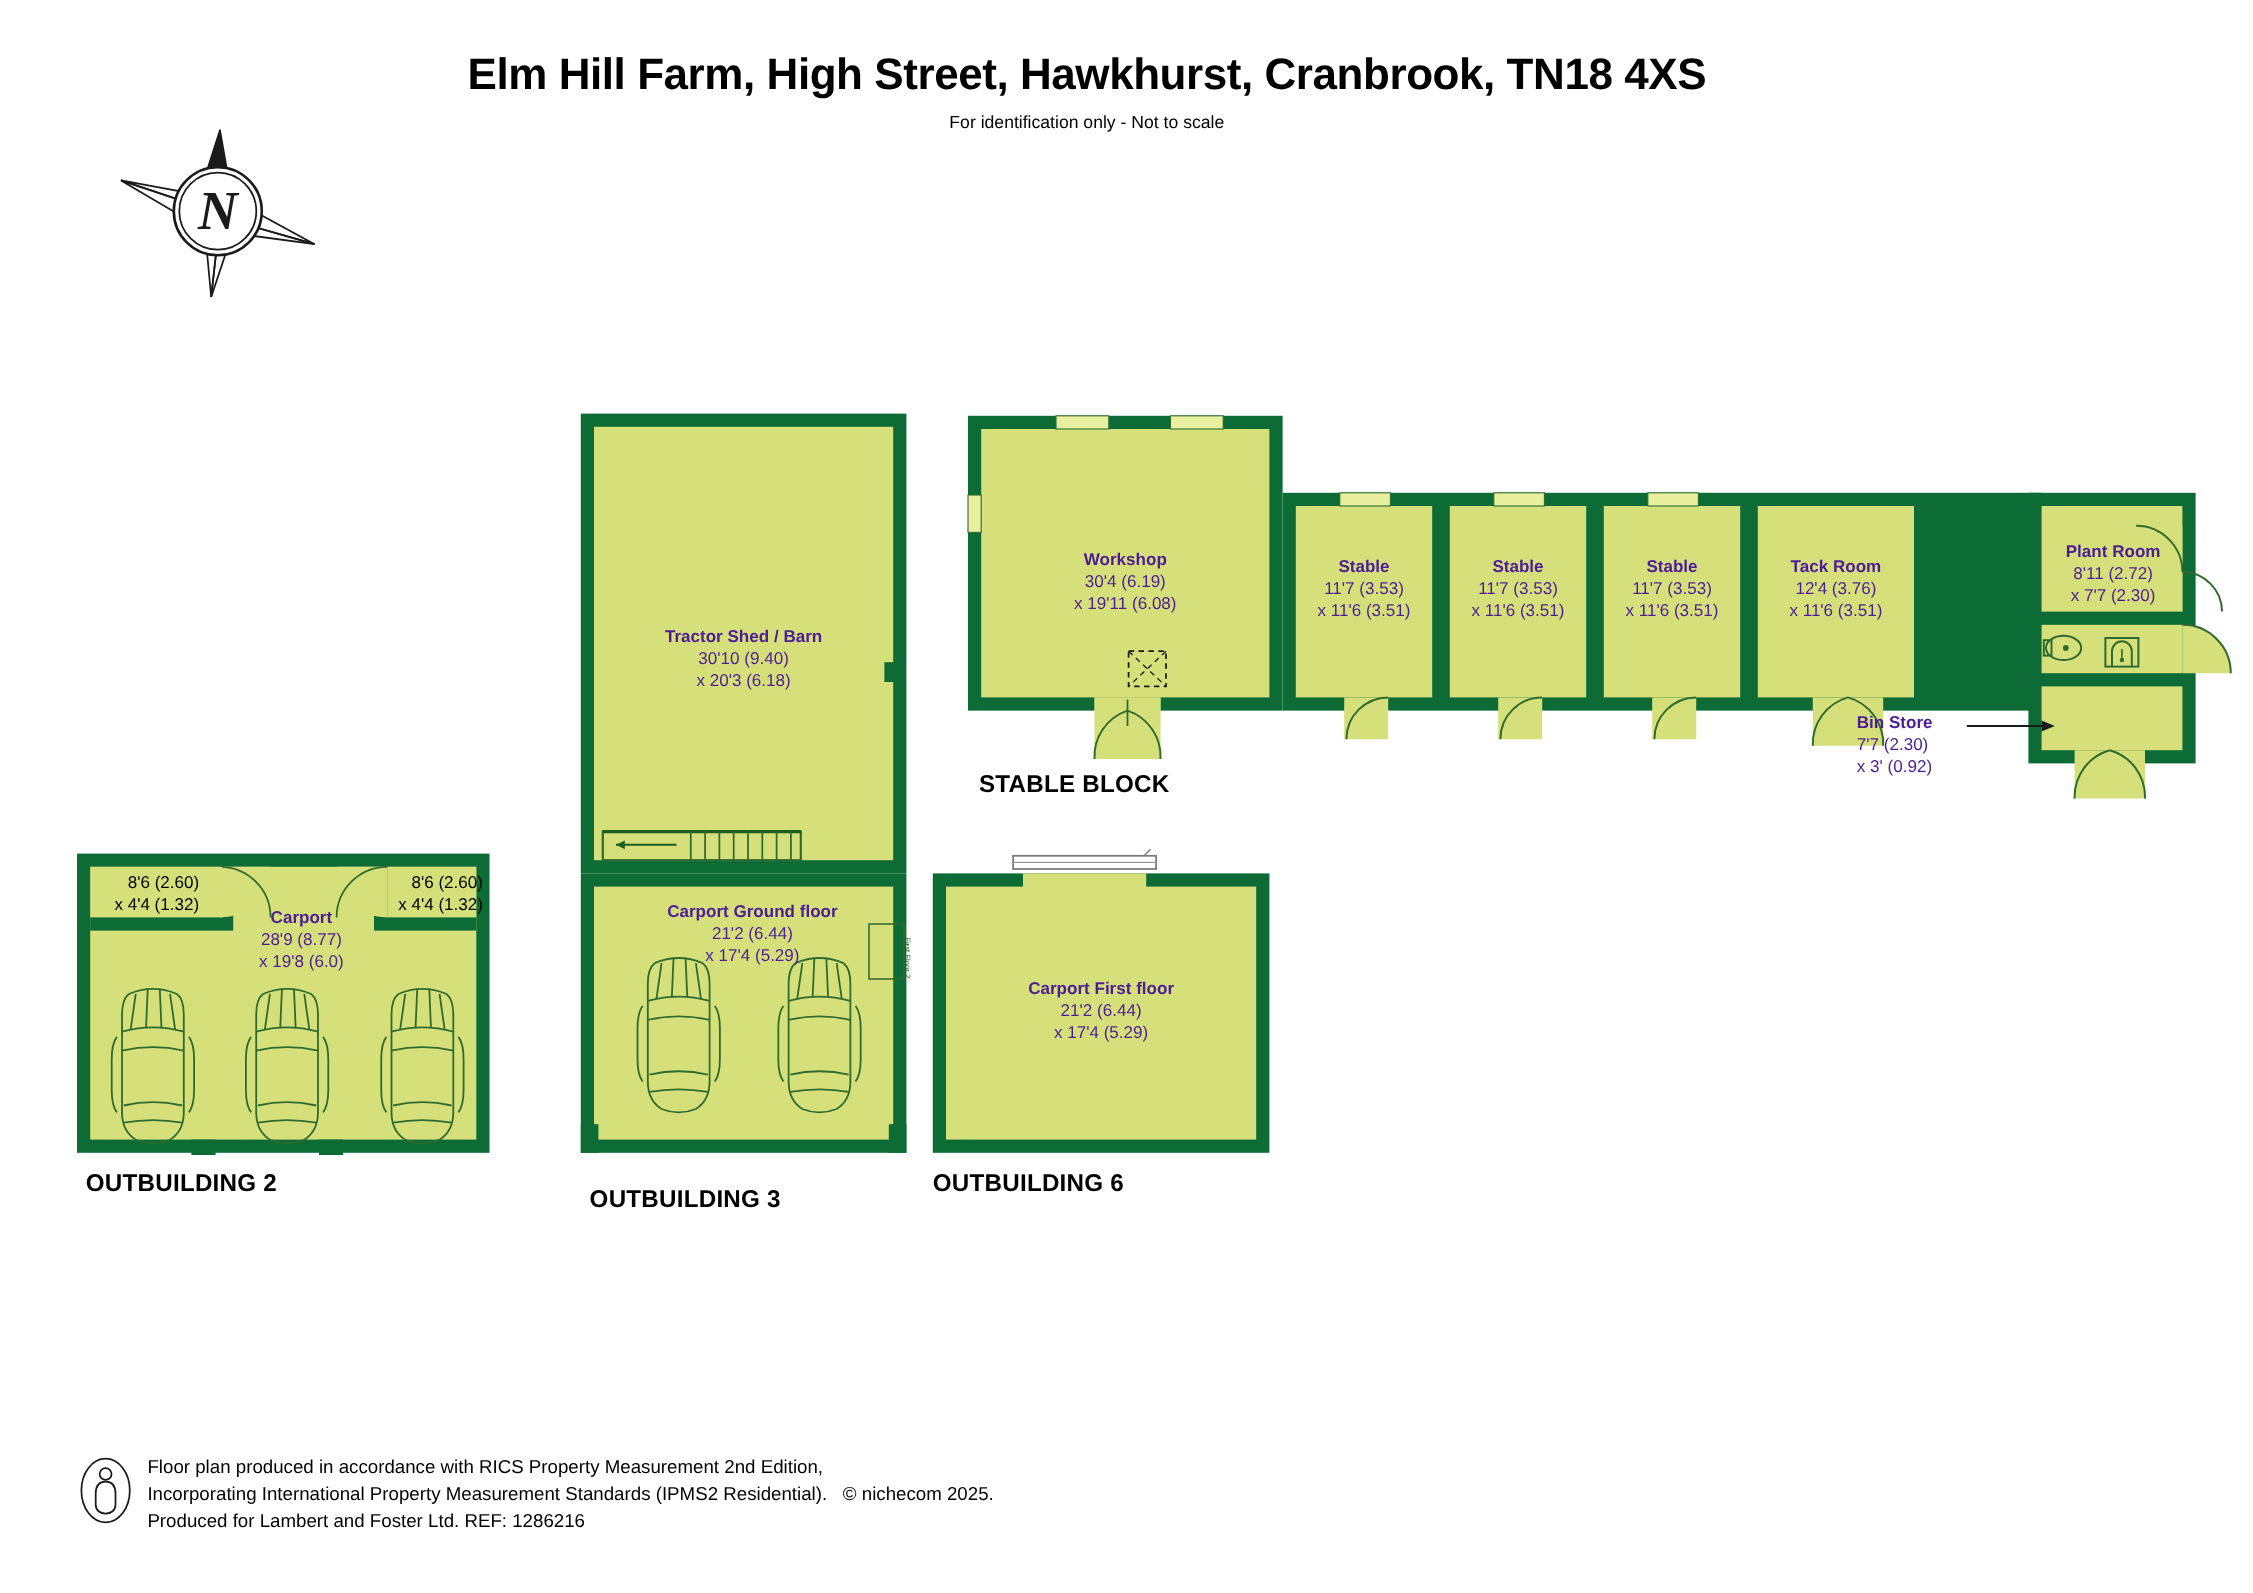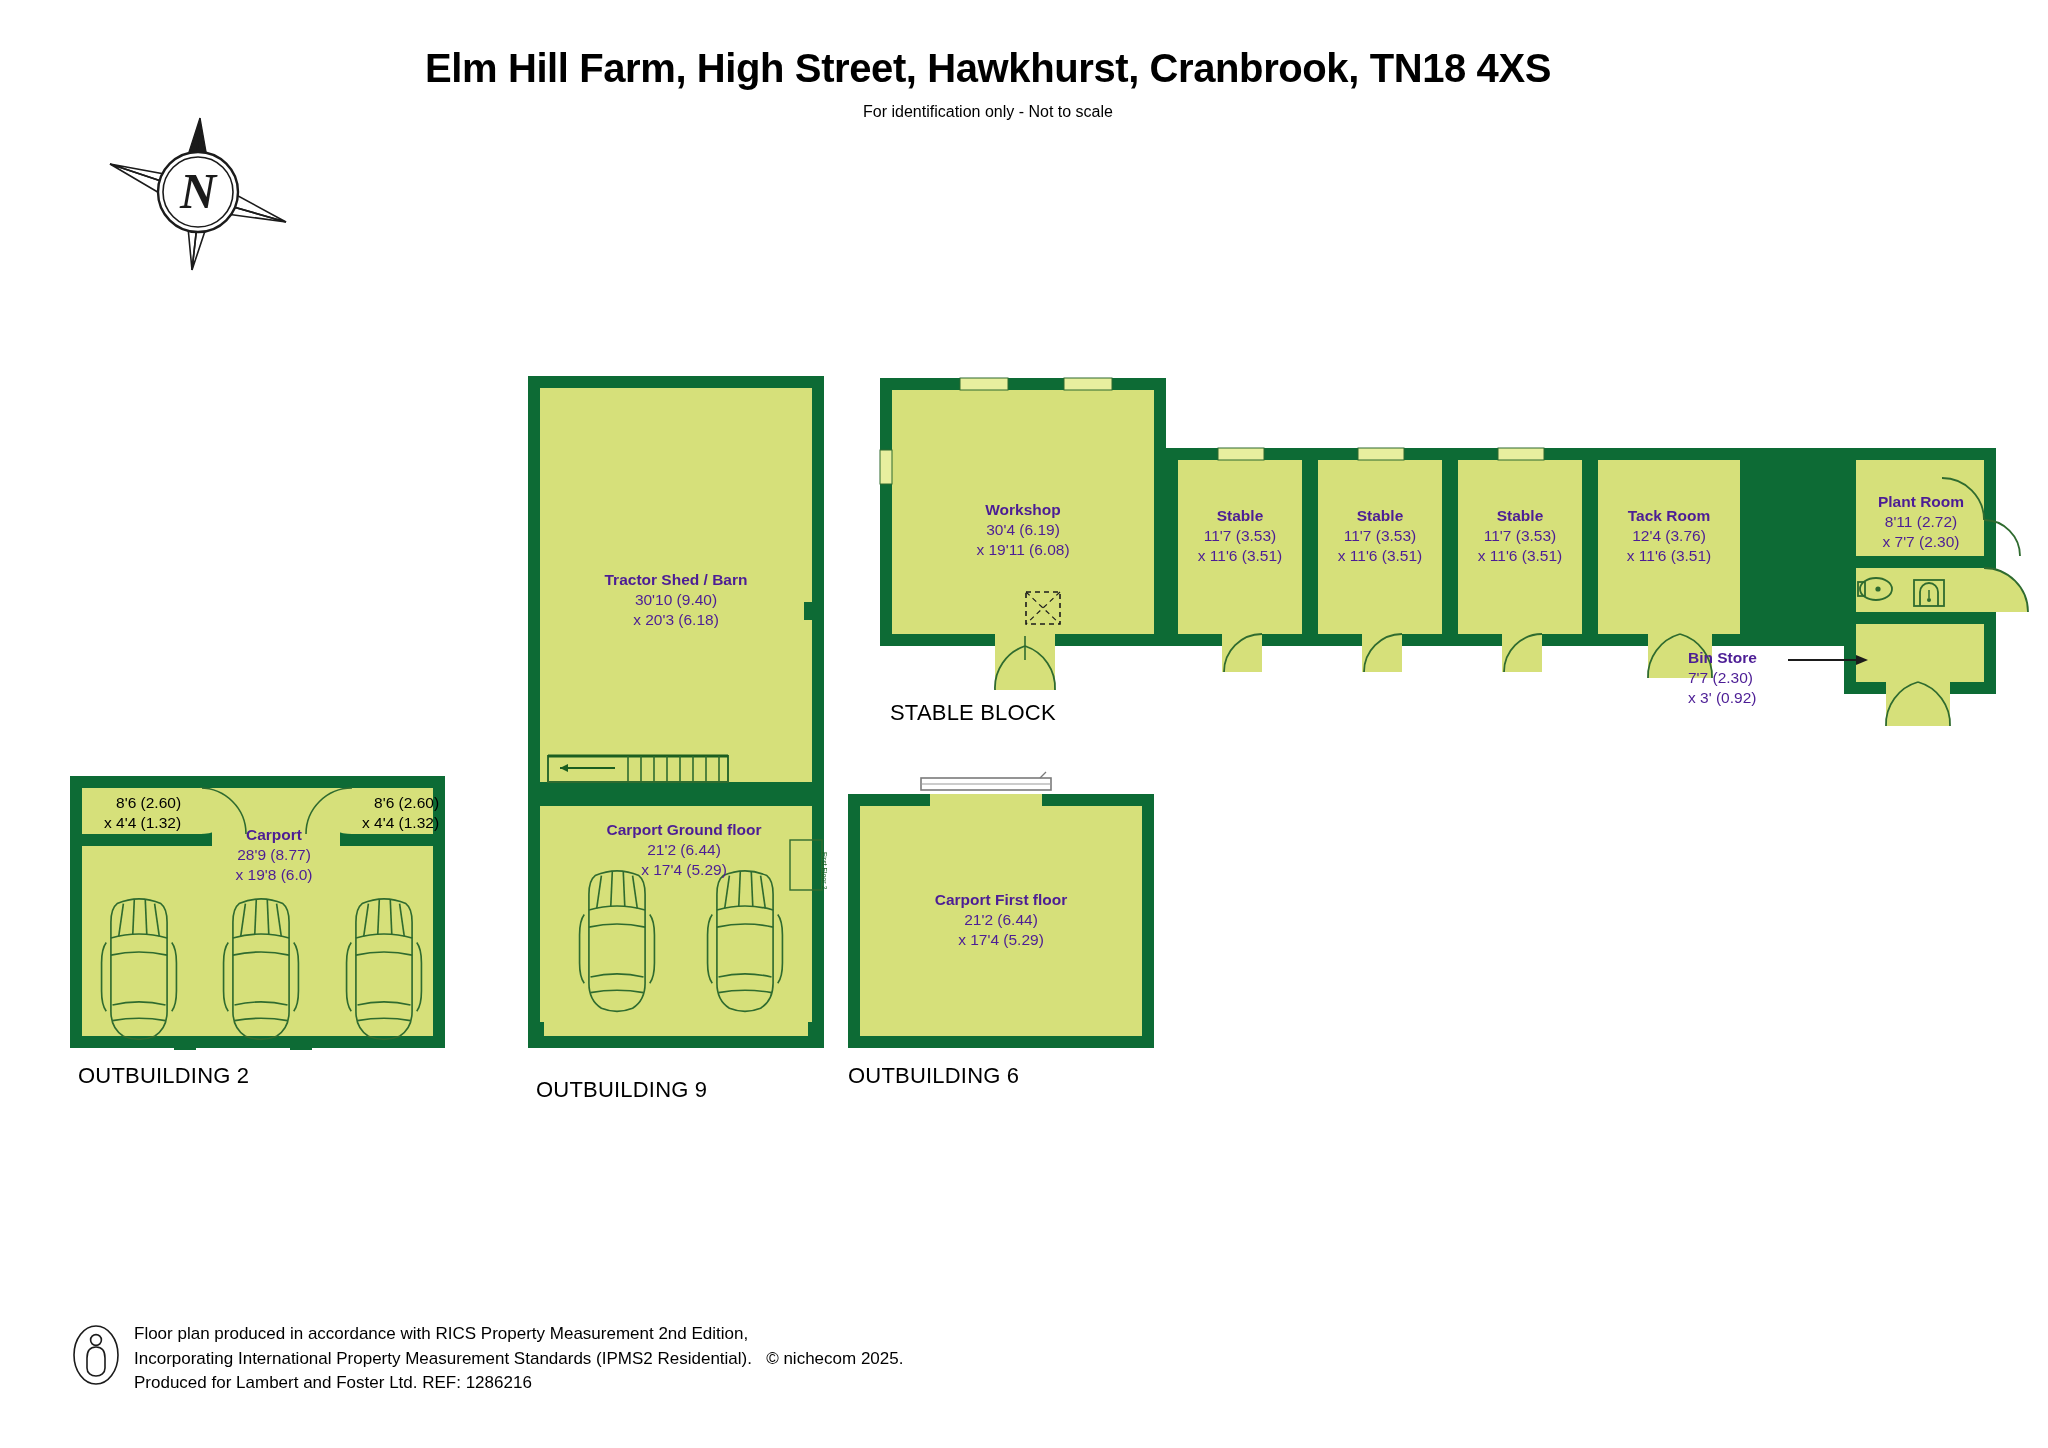--- a/index.html
+++ b/index.html
@@ -73,21 +73,21 @@
     font-size: 15.5px;
     line-height: 1.30;
     white-space: nowrap;
   }
   .dim-only span { display:block;text-align:right; }
 
   
   .building-caption {
     position: absolute;
     font-size: 22px;
-    font-weight: normal;
+    font-weight: bold;
     letter-spacing: 0.2px;
     white-space: nowrap;
   }
 
   
   #footer {
     position: absolute;
     left: 72px; top: 1322px;
     width: 1300px;
   }
@@ -378,21 +378,21 @@
   <span class="rl-dim">8'11 (2.72)</span>
   <span class="rl-dim">x 7'7 (2.30)</span>
 </div>
 <div class="room-label" style="left:1688px; top:648px; width:132px; text-align:left;">
   <span class="rl-name">Bin Store</span>
   <span class="rl-dim">7'7 (2.30)</span>
   <span class="rl-dim">x 3' (0.92)</span>
 </div>
 
 <div class="building-caption" style="left:78px;  top:1063px;">OUTBUILDING 2</div>
-<div class="building-caption" style="left:536px; top:1077px;">OUTBUILDING 9</div>
+<div class="building-caption" style="left:536px; top:1077px;">OUTBUILDING 3</div>
 <div class="building-caption" style="left:848px; top:1063px;">OUTBUILDING 6</div>
 <div class="building-caption" style="left:890px; top:700px;">STABLE BLOCK</div>
 
 <div id="footer">
   <div id="footer-icon">
     <svg width="48" height="62" viewBox="0 0 48 62">
       <ellipse cx="24" cy="31" rx="22" ry="29" fill="none" stroke="#1b1b1b" stroke-width="1.6"></ellipse>
       <circle cx="24" cy="16" r="5.4" fill="none" stroke="#1b1b1b" stroke-width="1.6"></circle>
       <path d="M24,23 C17,23 15,28 15,34 L15,44 C15,49 19,52 24,52 C29,52 33,49 33,44
                L33,34 C33,28 31,23 24,23 Z" fill="none" stroke="#1b1b1b" stroke-width="1.6"></path>

